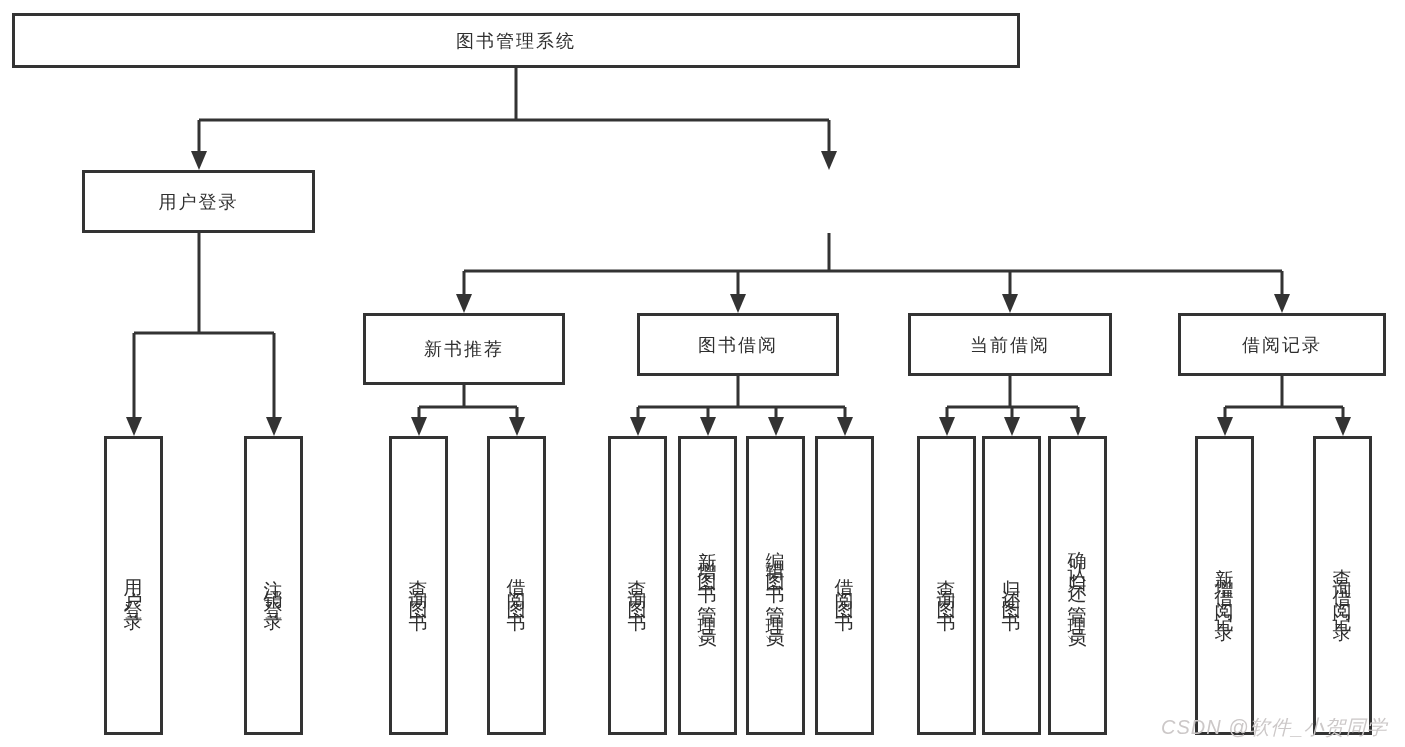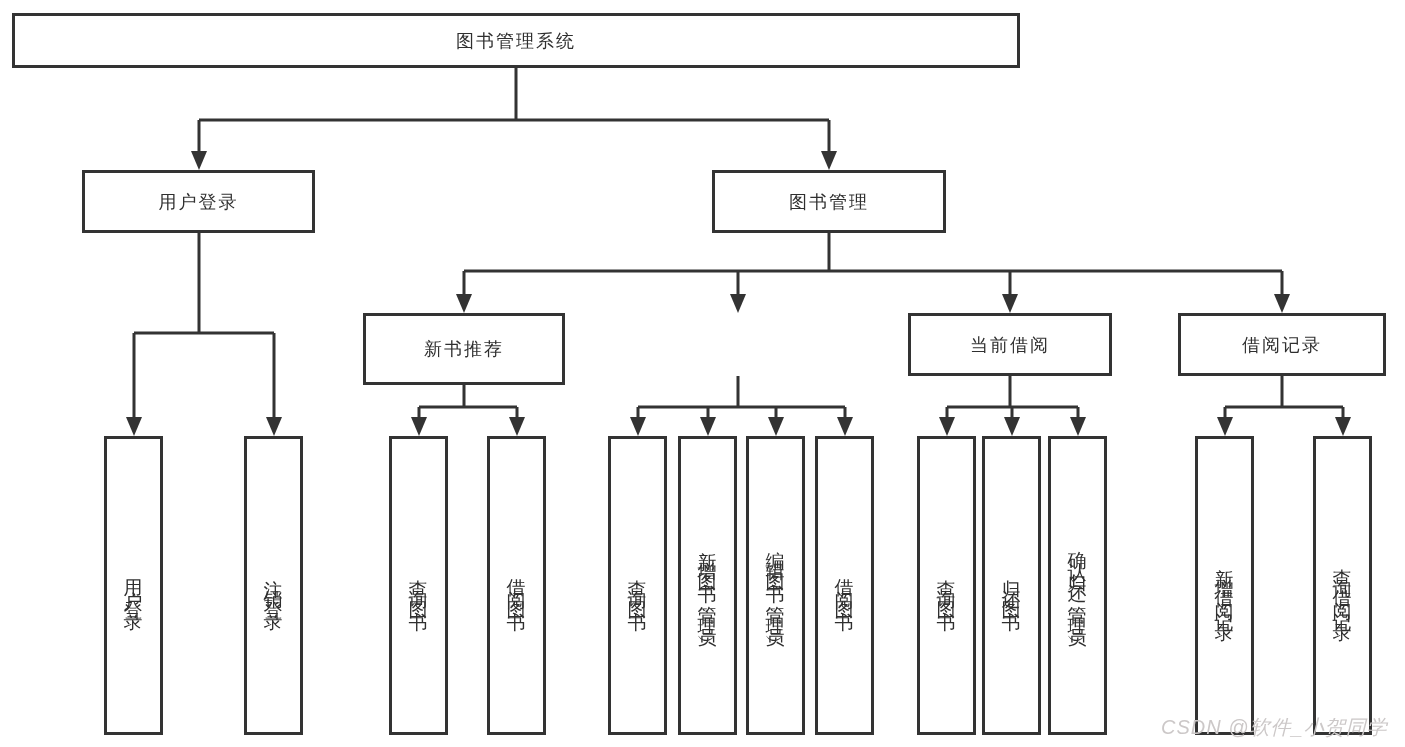--- a/index.html
+++ b/index.html
@@ -104,26 +104,26 @@
     </g>
   </svg>
 
   <div class="hbox" style="left:12px; top:13px; width:1008px; height:55px;">
     <span>图书管理系统</span>
   </div>
 
   <div class="hbox" style="left:82px; top:170px; width:233px; height:63px;">
     <span>用户登录</span>
   </div>
-  <div class="hbox" style="left:712px; top:170px; width:234px; height:63px;">
-    <span>图书管理</span>
-  </div>
 
   <div class="hbox" style="left:363px; top:313px; width:202px; height:72px;">
     <span>新书推荐</span>
+  </div>
+  <div class="hbox" style="left:637px; top:313px; width:202px; height:63px;">
+    <span>图书借阅</span>
   </div>
   <div class="hbox" style="left:908px; top:313px; width:204px; height:63px;">
     <span>当前借阅</span>
   </div>
   <div class="hbox" style="left:1178px; top:313px; width:208px; height:63px;">
     <span>借阅记录</span>
   </div>
 
   <div class="vbox" style="left:104px;">
     <span>用户登录</span>

